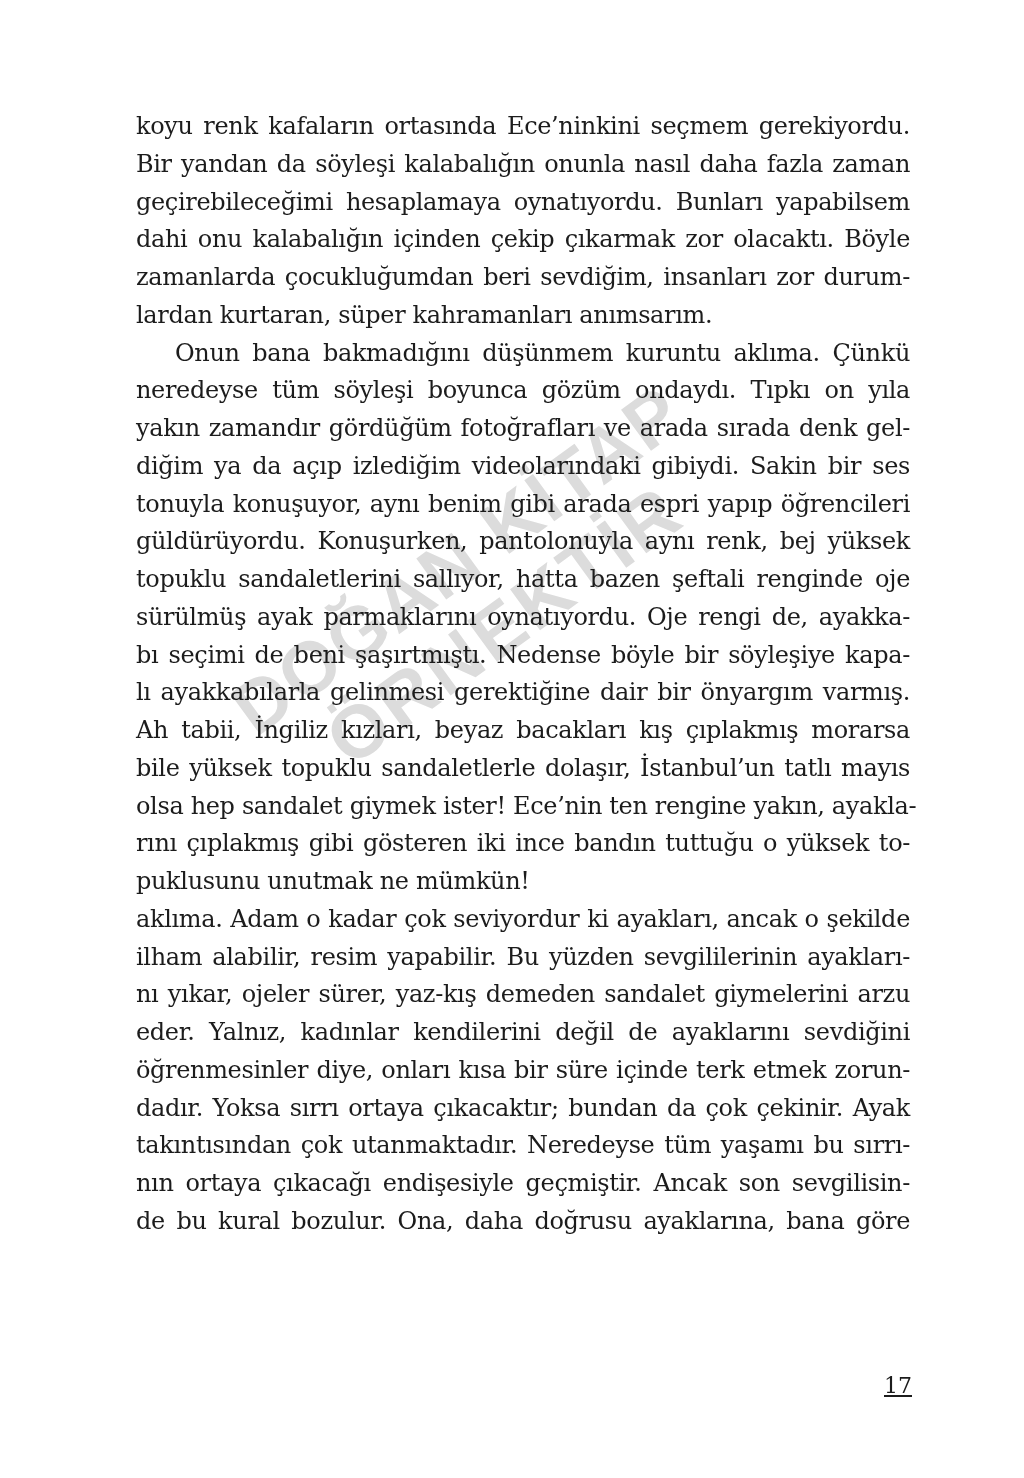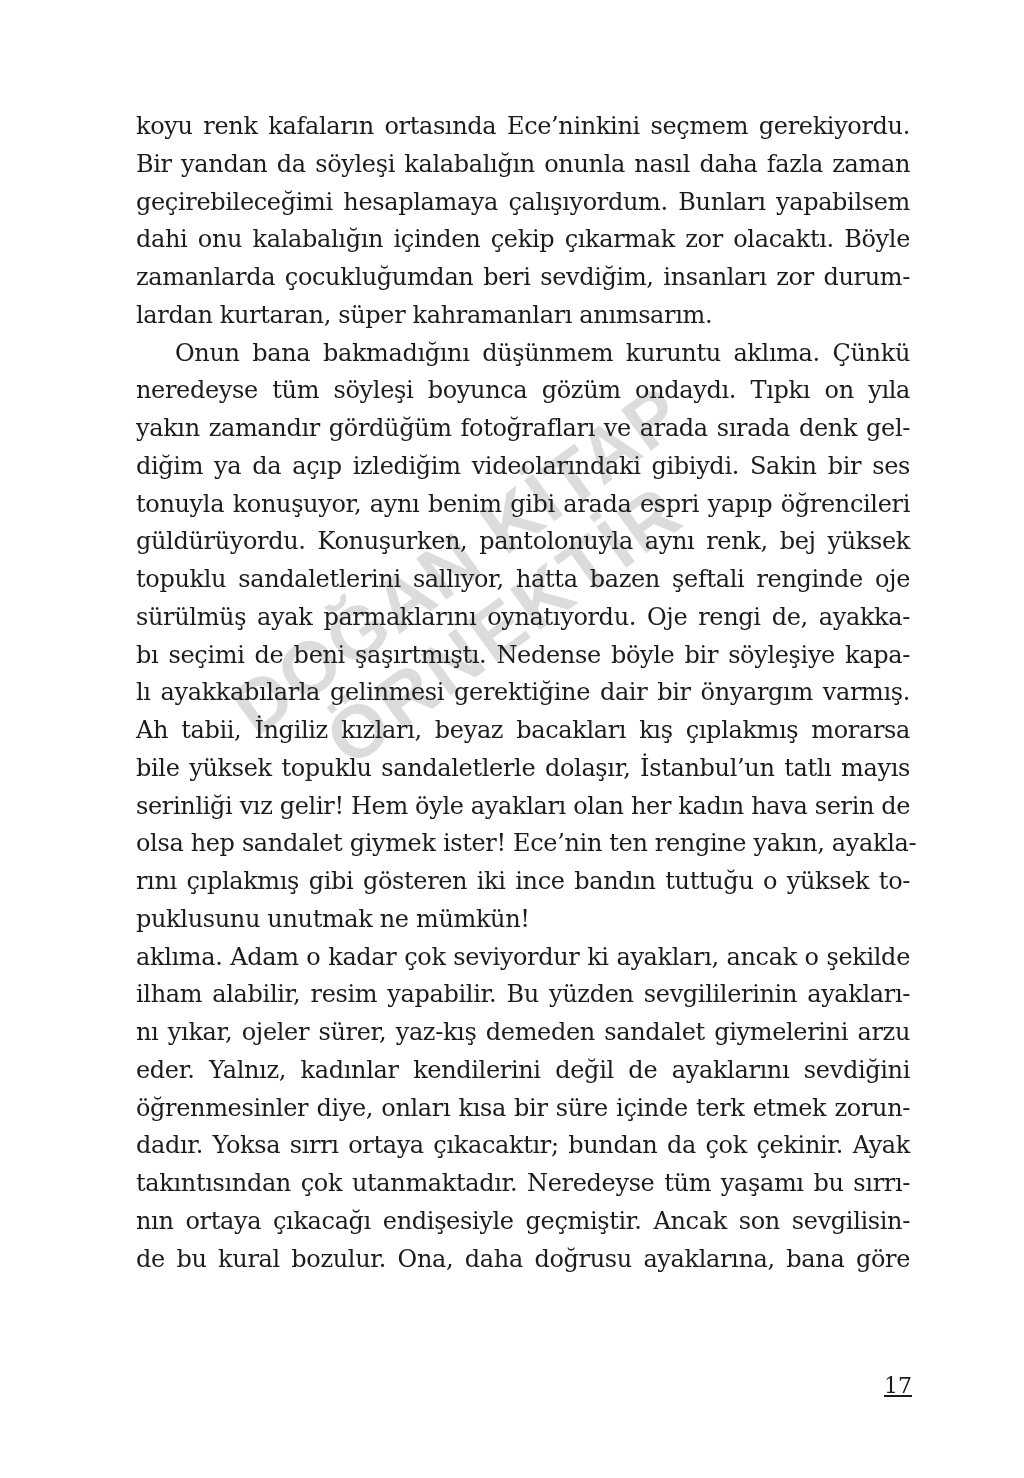--- a/index.html
+++ b/index.html
@@ -91,39 +91,38 @@
 
   <div class="watermark">
     <span class="wm1">DOĞAN KİTAP</span>
     <span class="wm2">ÖRNEKTİR</span>
   </div>
 
   <div class="text-block" id="text-block">
       <div>
         <span class="line">koyu renk kafaların ortasında Ece’ninkini seçmem gerekiyordu.</span>
         <span class="line">Bir yandan da söyleşi kalabalığın onunla nasıl daha fazla zaman</span>
-        <span class="line">geçirebileceğimi hesaplamaya çalışıyordum. Bunları yapabilsem</span>
+        <span class="line">geçirebileceğimi hesaplamaya oynatıyordu. Bunları yapabilsem</span>
         <span class="line">dahi onu kalabalığın içinden çekip çıkarmak zor olacaktı. Böyle</span>
         <span class="line">zamanlarda çocukluğumdan beri sevdiğim, insanları zor durum-</span>
         <span class="line last">lardan kurtaran, süper kahramanları anımsarım.</span>
       </div>
       <div>
         <span class="line indent">Onun bana bakmadığını düşünmem kuruntu aklıma. Çünkü</span>
         <span class="line">neredeyse tüm söyleşi boyunca gözüm ondaydı. Tıpkı on yıla</span>
         <span class="line">yakın zamandır gördüğüm fotoğrafları ve arada sırada denk gel-</span>
         <span class="line">diğim ya da açıp izlediğim videolarındaki gibiydi. Sakin bir ses</span>
         <span class="line">tonuyla konuşuyor, aynı benim gibi arada espri yapıp öğrencileri</span>
         <span class="line">güldürüyordu. Konuşurken, pantolonuyla aynı renk, bej yüksek</span>
         <span class="line">topuklu sandaletlerini sallıyor, hatta bazen şeftali renginde oje</span>
         <span class="line">sürülmüş ayak parmaklarını oynatıyordu. Oje rengi de, ayakka-</span>
         <span class="line">bı seçimi de beni şaşırtmıştı. Nedense böyle bir söyleşiye kapa-</span>
         <span class="line">lı ayakkabılarla gelinmesi gerektiğine dair bir önyargım varmış.</span>
         <span class="line">Ah tabii, İngiliz kızları, beyaz bacakları kış çıplakmış morarsa</span>
         <span class="line">bile yüksek topuklu sandaletlerle dolaşır, İstanbul’un tatlı mayıs</span>
-        <span class="line">serinliği vız gelir! Hem öyle ayakları olan her kadın hava serin de</span>
         <span class="line">olsa hep sandalet giymek ister! Ece’nin ten rengine yakın, ayakla-</span>
         <span class="line">rını çıplakmış gibi gösteren iki ince bandın tuttuğu o yüksek to-</span>
         <span class="line last">puklusunu unutmak ne mümkün!</span>
       </div>
       <div>
         <span class="line">aklıma. Adam o kadar çok seviyordur ki ayakları, ancak o şekilde</span>
         <span class="line">ilham alabilir, resim yapabilir. Bu yüzden sevgililerinin ayakları-</span>
         <span class="line">nı yıkar, ojeler sürer, yaz-kış demeden sandalet giymelerini arzu</span>
         <span class="line">eder. Yalnız, kadınlar kendilerini değil de ayaklarını sevdiğini</span>
         <span class="line">öğrenmesinler diye, onları kısa bir süre içinde terk etmek zorun-</span>

